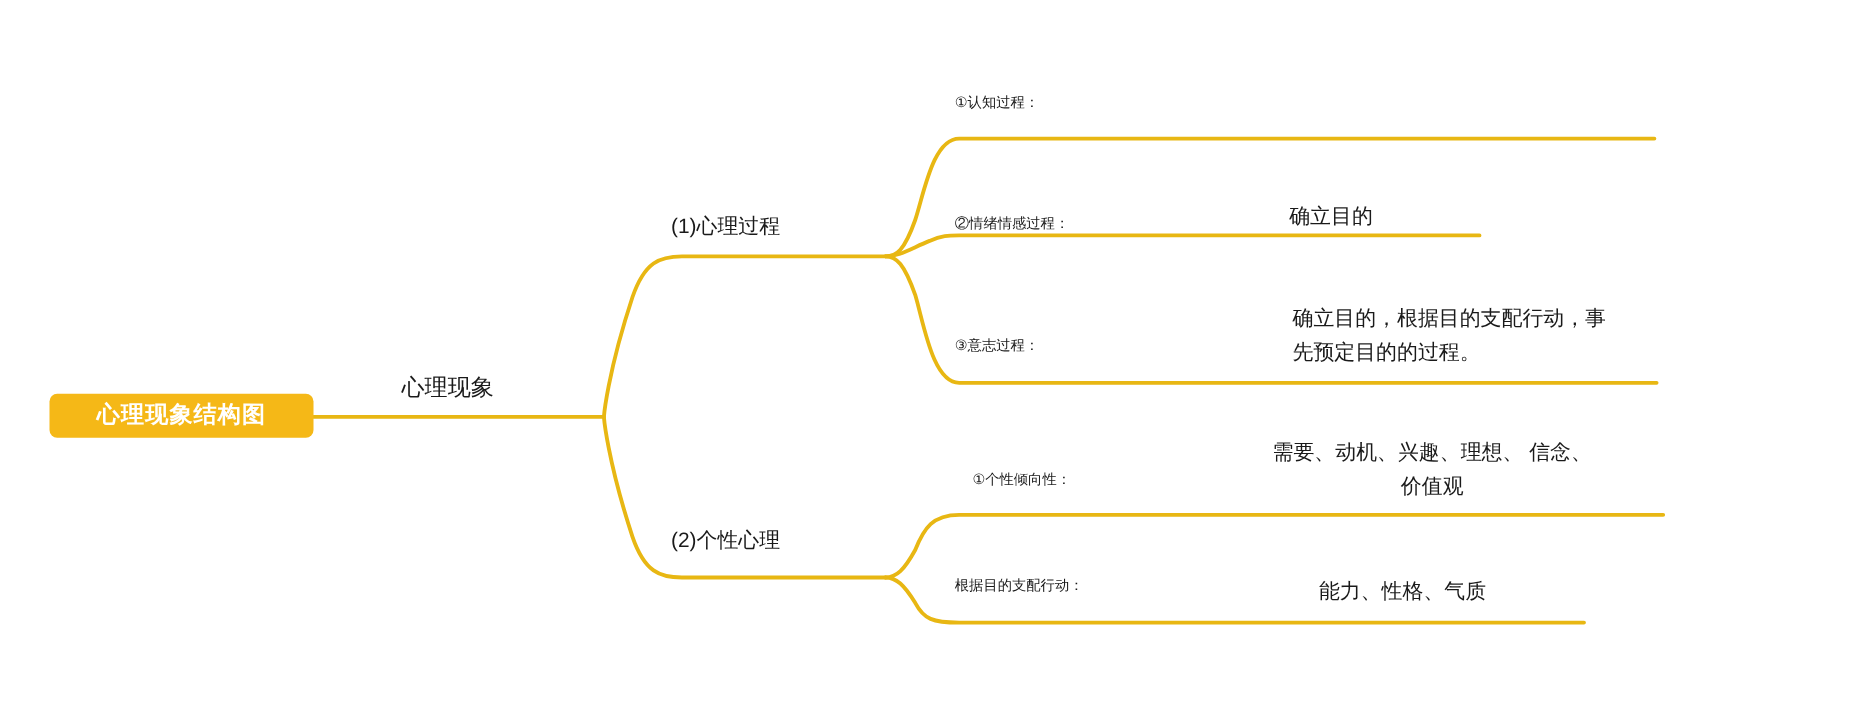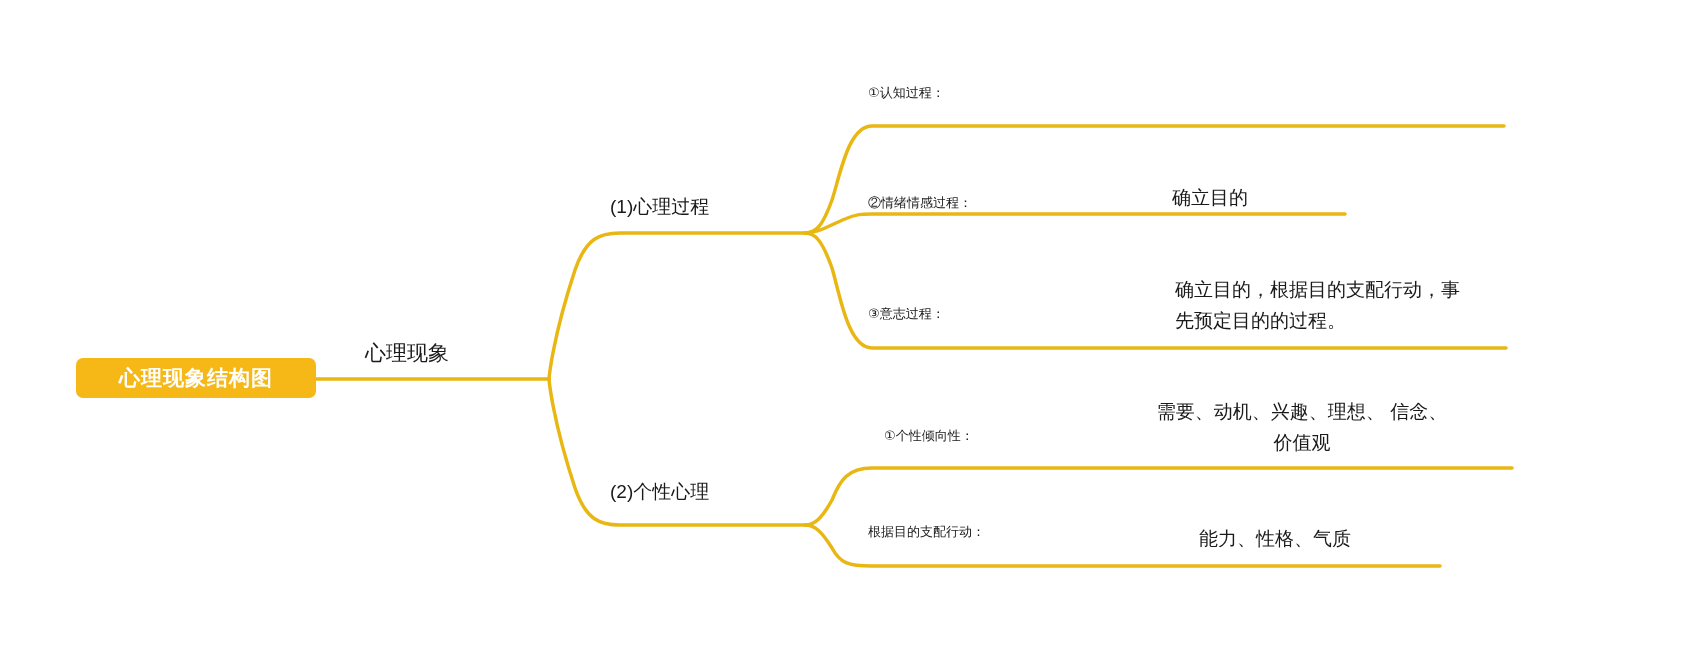--- a/index.html
+++ b/index.html
@@ -38,21 +38,20 @@
     background: #f5b817;
     border-radius: 7px;
     display: flex;
     align-items: center;
     justify-content: center;
     color: #ffffff;
     font-size: 21px;
     font-weight: bold;
     letter-spacing: 1px;
     box-sizing: border-box;
-    margin-left: 31px;
   }
   
   .lvl2 {
     font-size: 21px;
     font-weight: 400;
   }
   
   .lvl3 {
     font-size: 19px;
     font-weight: 400;

